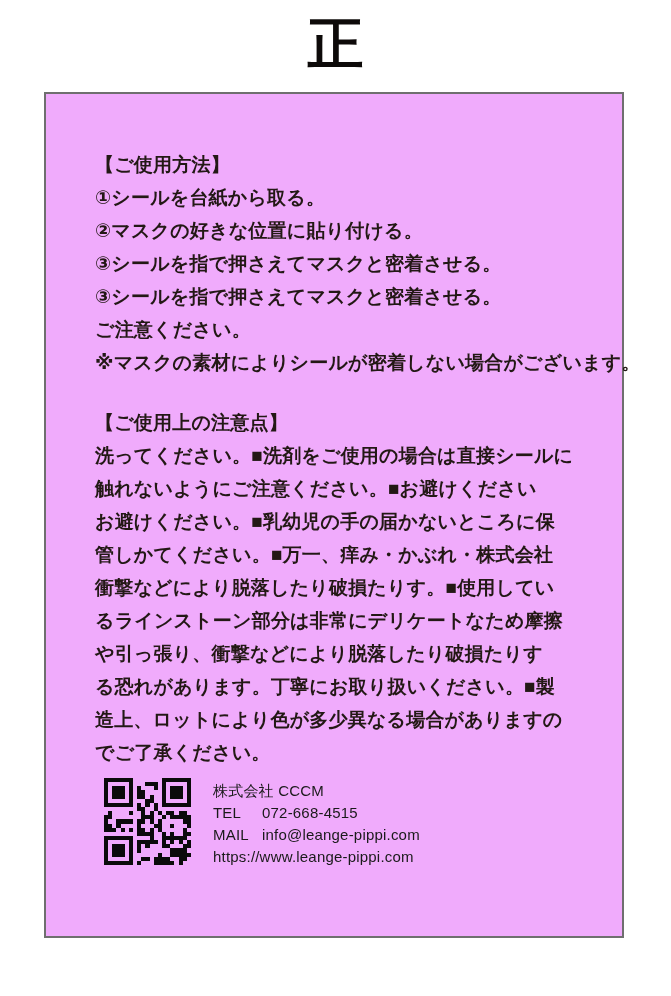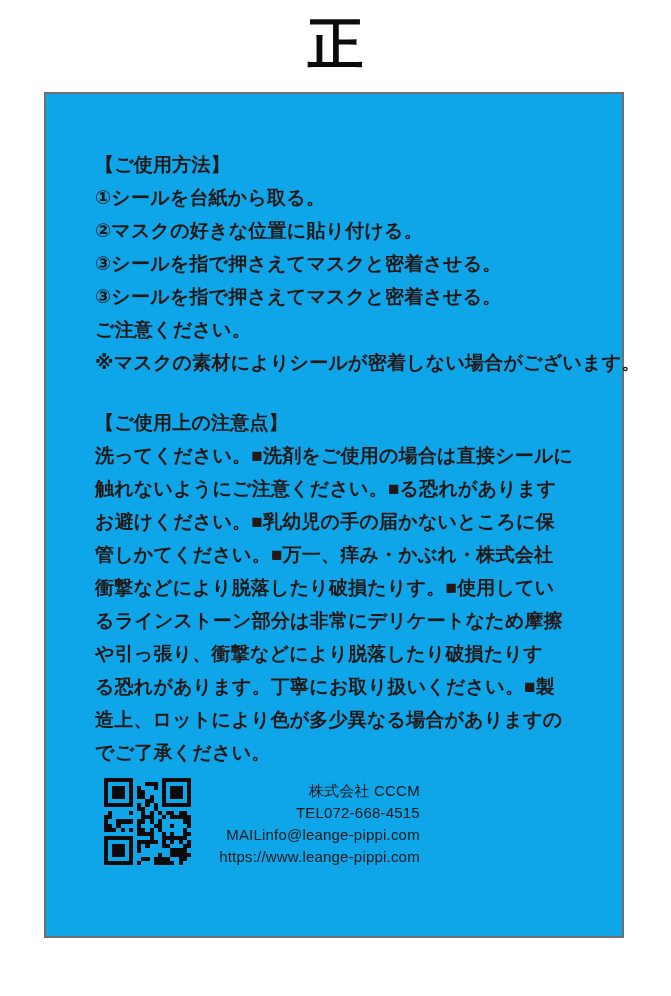--- a/index.html
+++ b/index.html
@@ -29,21 +29,21 @@
     letter-spacing: 0;
   }
   .card {
     position: absolute;
     left: 44px;
     top: 92px;
     width: 576px;
     height: 842px;
     border: 2px solid #6f6f6f;
     box-sizing: content-box;
-    background: #0ea5e9;
+    background: #f0abfc;
   }
   .card-inner {
     padding: 54px 20px 0 49px;
   }
   .text-line {
     font-size: 19px;
     line-height: 33px;
     font-weight: bold;
     color: #231815;
     white-space: nowrap;
@@ -65,21 +65,21 @@
   }
   .contact-text {
     margin-left: 22px;
     padding-top: 2px;
     font-size: 15px;
     line-height: 22px;
     font-weight: 500;
     color: #1a1a1a;
     letter-spacing: 0.2px;
   }
-  .contact-row { white-space: nowrap; text-align: right; }
+  .contact-row { white-space: nowrap; }
   .contact-label {
     display: inline-block;
     width: 49px;
   }
 </style>
 </head>
 <body>
 
 <div class="page">
 
@@ -94,21 +94,21 @@
         <div class="text-line">②マスクの好きな位置に貼り付ける。</div>
         <div class="text-line">③シールを指で押さえてマスクと密着させる。</div>
         <div class="text-line">③シールを指で押さえてマスクと密着させる。</div>
         <div class="text-line">ご注意ください。</div>
         <div class="text-line">※マスクの素材によりシールが密着しない場合がございます。</div>
       </section>
 
       <section class="cautions-section">
         <div class="text-line">【ご使用上の注意点】</div>
         <div class="text-line">洗ってください。■洗剤をご使用の場合は直接シールに</div>
-        <div class="text-line">触れないようにご注意ください。■る恐れがあります</div>
+        <div class="text-line">触れないようにご注意ください。■お避けください</div>
         <div class="text-line">お避けください。■乳幼児の手の届かないところに保</div>
         <div class="text-line">管しかてください。■万一、痒み・かぶれ・株式会社</div>
         <div class="text-line">衝撃などにより脱落したり破損たりす。■使用してい</div>
         <div class="text-line">るラインストーン部分は非常にデリケートなため摩擦</div>
         <div class="text-line">や引っ張り、衝撃などにより脱落したり破損たりす</div>
         <div class="text-line">る恐れがあります。丁寧にお取り扱いください。■製</div>
         <div class="text-line">造上、ロットにより色が多少異なる場合がありますの</div>
         <div class="text-line">でご了承ください。</div>
       </section>
 

